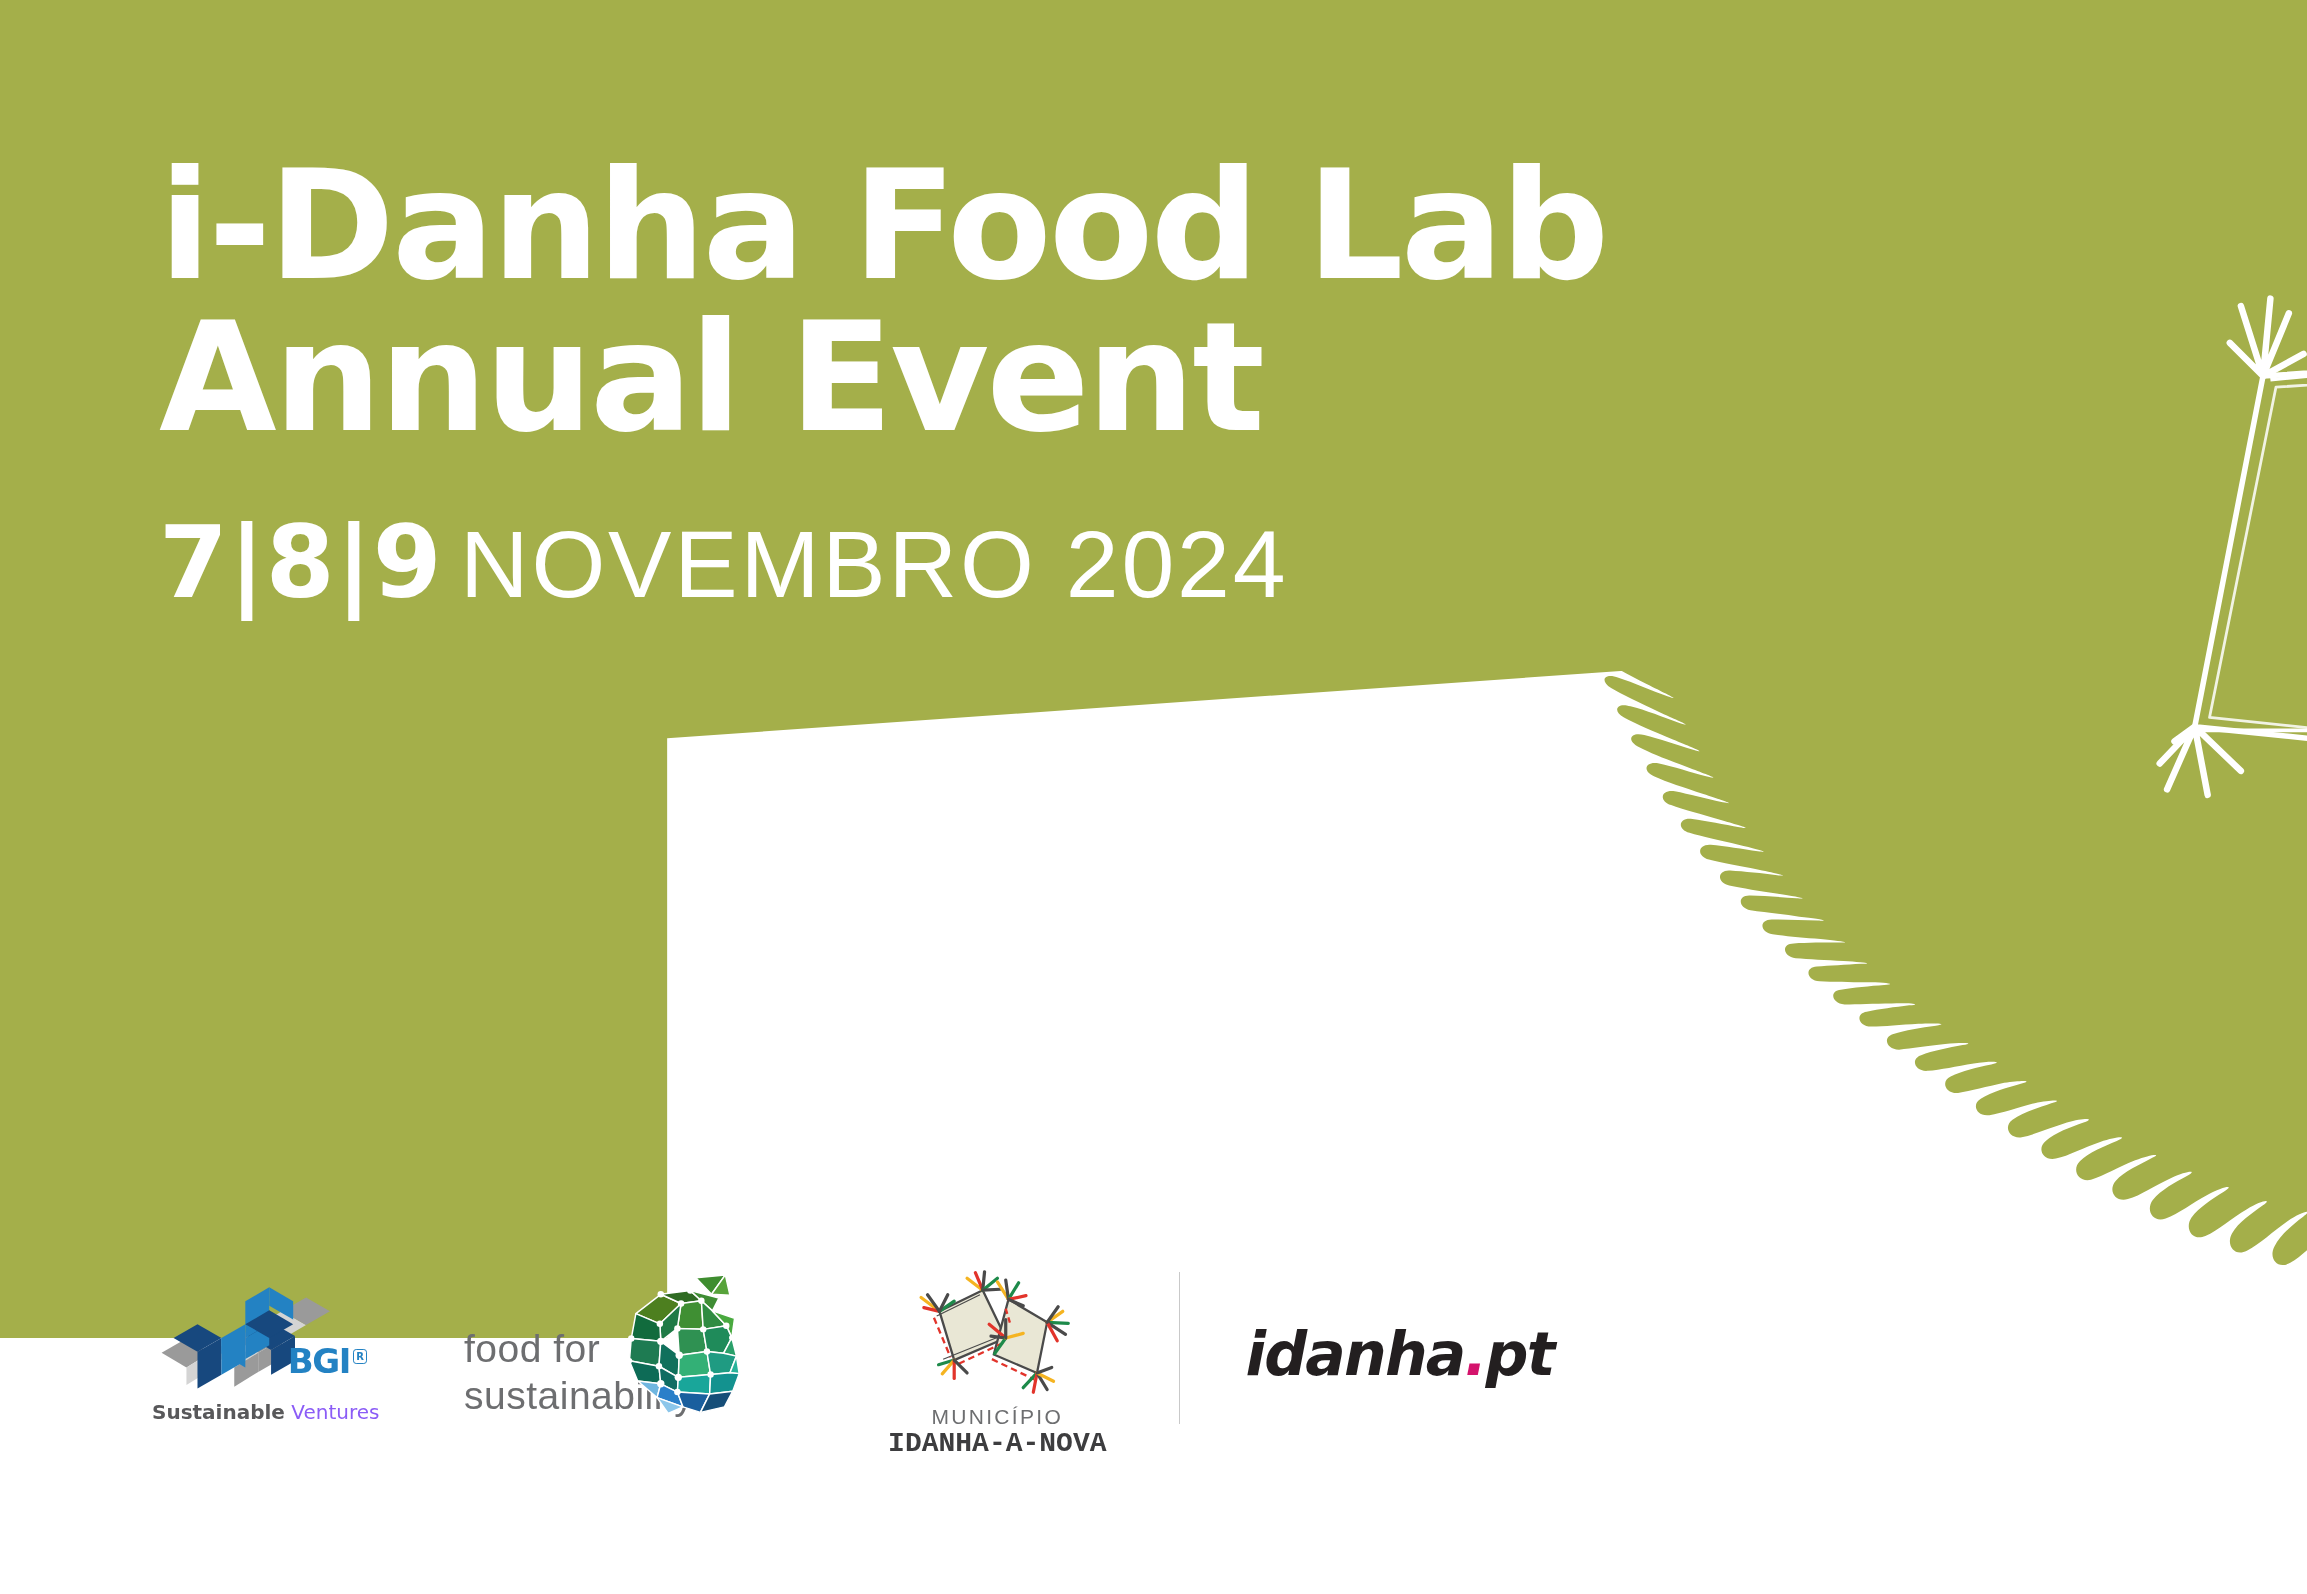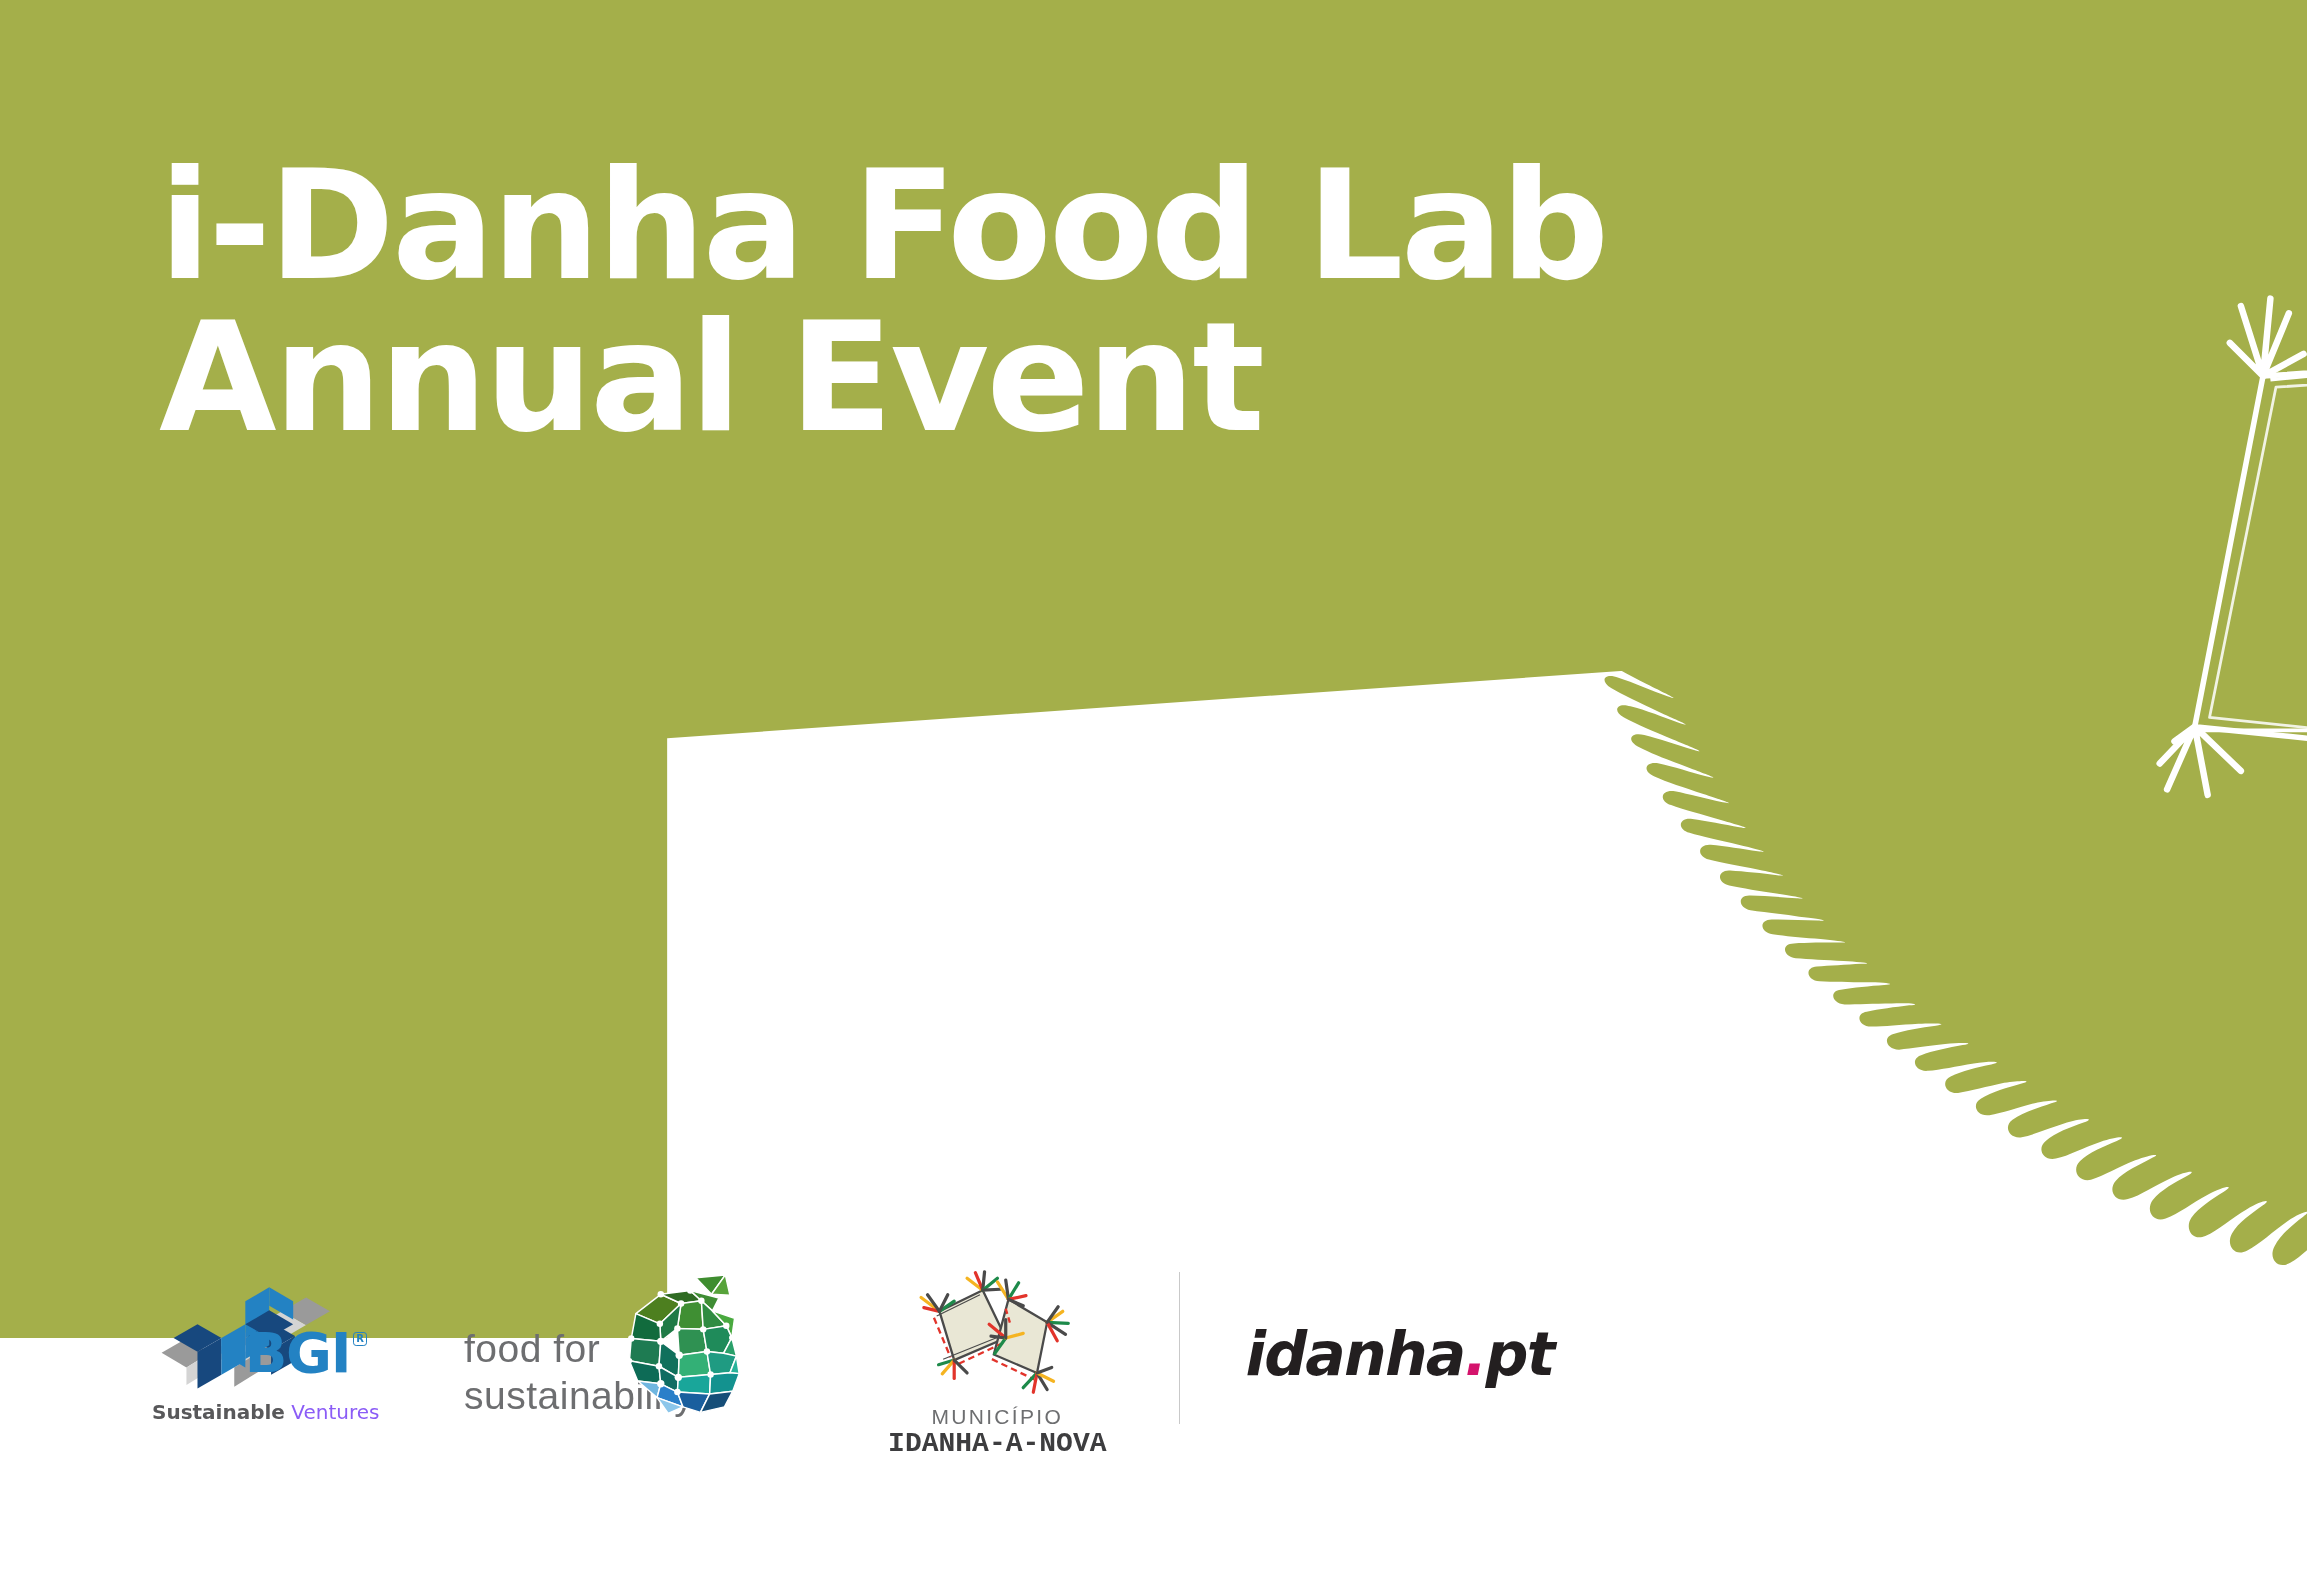--- a/index.html
+++ b/index.html
@@ -100,21 +100,21 @@
   .bgi-word {
     position: absolute;
     right: 1.8px;
     bottom: 48px;
     display: flex;
     align-items: flex-start;
   }
   .bgi-letters {
     font-family: "DejaVu Sans", sans-serif;
     font-weight: bold;
-    font-size: 56px;
+    font-size: 34px;
     line-height: 0.8;
     color: #2382c3;
     letter-spacing: -1.4px;
   }
   .bgi-r {
     margin-left: 2.8px;
     margin-top: 0.9px;
     width: 14.3px; height: 14.3px;
     border: 1.4px solid #2382c3;
     border-radius: 3.2px;
@@ -266,20 +266,24 @@
       c32,8 72,24 106,36 c34,10 0,-4 -44,-24 c-42,-20 -80,-38 -104,-52
       c-26,-16 -14,-34 16,-22 c32,10 72,28 106,40 c34,12 0,-4 -44,-26
       c-44,-22 -80,-42 -104,-58 c-24,-16 -12,-32 18,-20 c32,12 72,30 106,44
       L1446,1600 L1446,2900 H0 Z"></path>
   </svg>
 
   <div class="headline">
     <div class="title-line title-line-1">i-Danha Food Lab</div>
     <div class="title-line title-line-2">Annual Event</div>
 
+    <div class="dateline">
+      <span class="date-nums">7|8|9</span>
+      <span class="date-month">NOVEMBRO 2024</span>
+    </div>
   </div>
 
   <div class="kite-art">
     <svg viewBox="0 0 1000 800" xmlns="http://www.w3.org/2000/svg">
       <g stroke="#ffffff" fill="none" stroke-linecap="round" stroke-linejoin="round">
 
         <path d="M132,128 L492,104 L560,560 L58,508 Z" stroke-width="6"></path>
 
         <path d="M146,140 L486,118 L548,548 L74,498 Z" stroke-width="3" opacity="0.85"></path>
 

